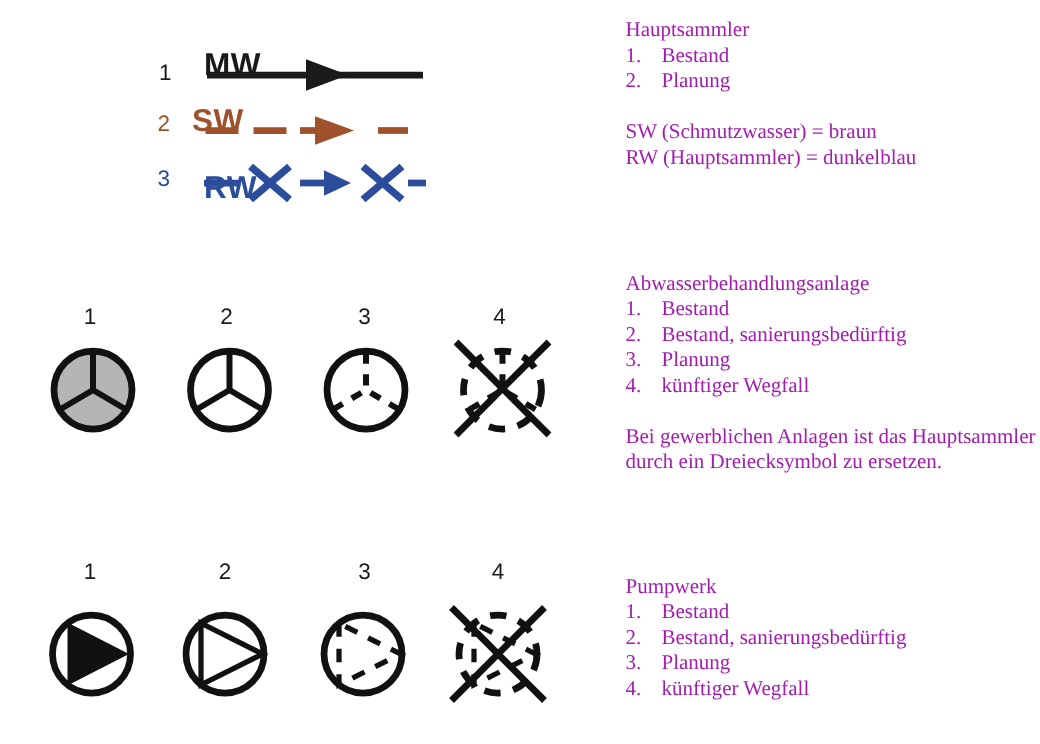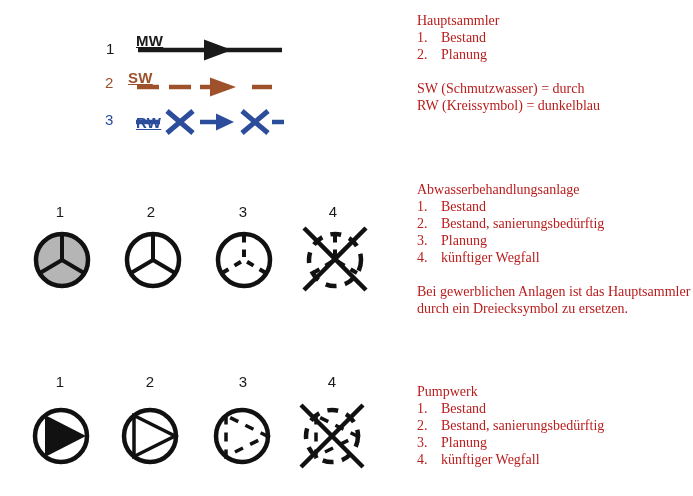--- a/index.html
+++ b/index.html
@@ -9,31 +9,31 @@
     background:#ffffff;
     font-family:"Liberation Sans",sans-serif;
     color:#1a1a1a;
     overflow:hidden;
   }
   .abs{position:absolute;}
   svg{position:absolute;left:0;overflow:visible;}
 
   
   .sym-num{font-size:15px;line-height:1;}
-  .sym-lbl{font-size:15px;font-weight:bold;line-height:1;letter-spacing:.3px;text-decoration:underline;}
+  .sym-lbl{font-size:21px;font-weight:bold;line-height:1;letter-spacing:.3px;}
   .c-black{color:#1a1a1a;}
   .c-brown{color:#9e512b;}
   .c-blue{color:#2b4d9b;}
   .ctr{transform:translateX(-50%);}
 
   
   .text-block{
     position:absolute;left:417px;width:270px;
     font-family:"Liberation Serif",serif;
-    font-size:14px;line-height:17px;color:#b91c1c;
+    font-size:14px;line-height:17px;color:#a21caf;
   }
   .tb-line{height:17px;white-space:nowrap;}
   .li-row{height:17px;white-space:nowrap;}
   .li-num{display:inline-block;width:24px;}
   .blank{height:17px;}
 </style>
 </head>
 <body>
 
 <div class="canvas">
@@ -160,22 +160,22 @@
 
   <div class="text-block" style="top:12px;">
     <div class="tb-line">Hauptsammler</div>
     <div class="li-row">
       <span class="li-num">1.</span><span>Bestand</span>
     </div>
     <div class="li-row">
       <span class="li-num">2.</span><span>Planung</span>
     </div>
     <div class="blank"></div>
-    <div class="tb-line">SW (Schmutzwasser) = durch</div>
-    <div class="tb-line">RW (Kreissymbol) = dunkelblau</div>
+    <div class="tb-line">SW (Schmutzwasser) = braun</div>
+    <div class="tb-line">RW (Hauptsammler) = dunkelblau</div>
   </div>
 
   <div class="text-block" style="top:181px;">
     <div class="tb-line">Abwasserbehandlungsanlage</div>
     <div class="li-row">
       <span class="li-num">1.</span><span>Bestand</span>
     </div>
     <div class="li-row">
       <span class="li-num">2.</span><span>Bestand, sanierungsbedürftig</span>
     </div>

